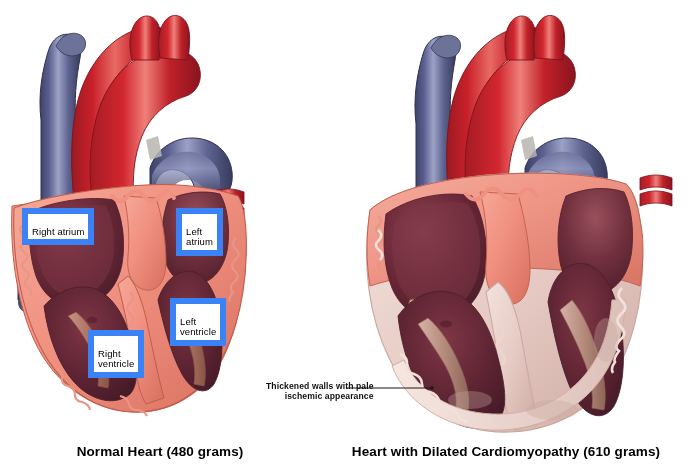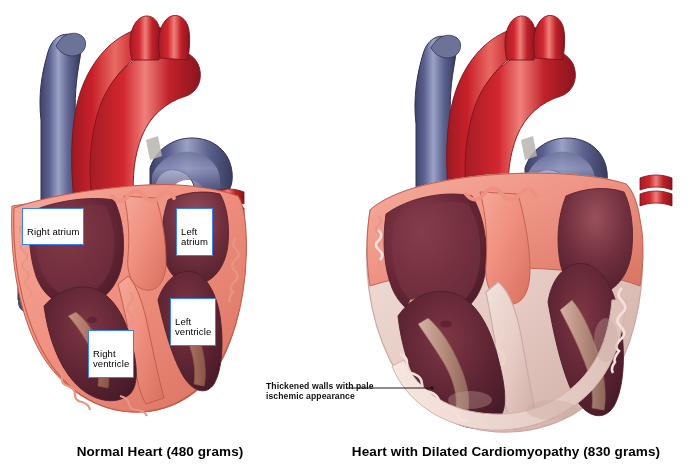--- a/index.html
+++ b/index.html
@@ -1,25 +1,25 @@
 <!DOCTYPE html>
 <html><head>
 <meta charset="utf-8">
 <style>
   html,body{margin:0;padding:0;background:#ffffff;}
   body{width:700px;height:473px;position:relative;overflow:hidden;
        font-family:"Liberation Sans", sans-serif;}
   #stage{position:absolute;left:0;top:0;width:700px;height:473px;}
   svg.fig{position:absolute;left:0;top:0;width:700px;height:473px;}
 
-  .lbl{position:absolute;background:#ffffff;border:1px solid #3b82f6;
+  .lbl{position:absolute;background:#ffffff;border:6px solid #3b82f6;
        color:#000;font-size:9.5px;line-height:10.5px;font-weight:400;
-       padding:7px 4px;white-space:pre-line;letter-spacing:.1px;}
+       padding:2px 4px;white-space:pre-line;letter-spacing:.1px;}
   .anno{position:absolute;color:#111;font-size:8.6px;line-height:10px;
-        font-weight:700;white-space:pre-line;letter-spacing:.1px;}
+        font-weight:700;white-space:pre-line;letter-spacing:.1px;text-align:right;}
   .cap{position:absolute;color:#000;font-size:13.5px;font-weight:700;
        letter-spacing:.1px;text-align:center;}
 </style>
 </head>
 <body>
 
 <div id="stage">
 
 <svg class="fig" viewBox="0 0 700 473">
   <defs>
@@ -339,16 +339,16 @@
 <div class="anno" style="left:266px;top:371px;">
   <span>Thickened walls with pale
 ischemic appearance</span>
 </div>
 
 <div class="cap" style="left:30px;top:444px;width:260px;text-align:center;">
   <span>Normal Heart (480 grams)</span>
 </div>
 
 <div class="cap" style="left:316px;top:444px;width:380px;">
-  <span>Heart with Dilated Cardiomyopathy (830 grams)</span>
+  <span>Heart with Dilated Cardiomyopathy (610 grams)</span>
 </div>
 
 </div>
 
 </body></html>

